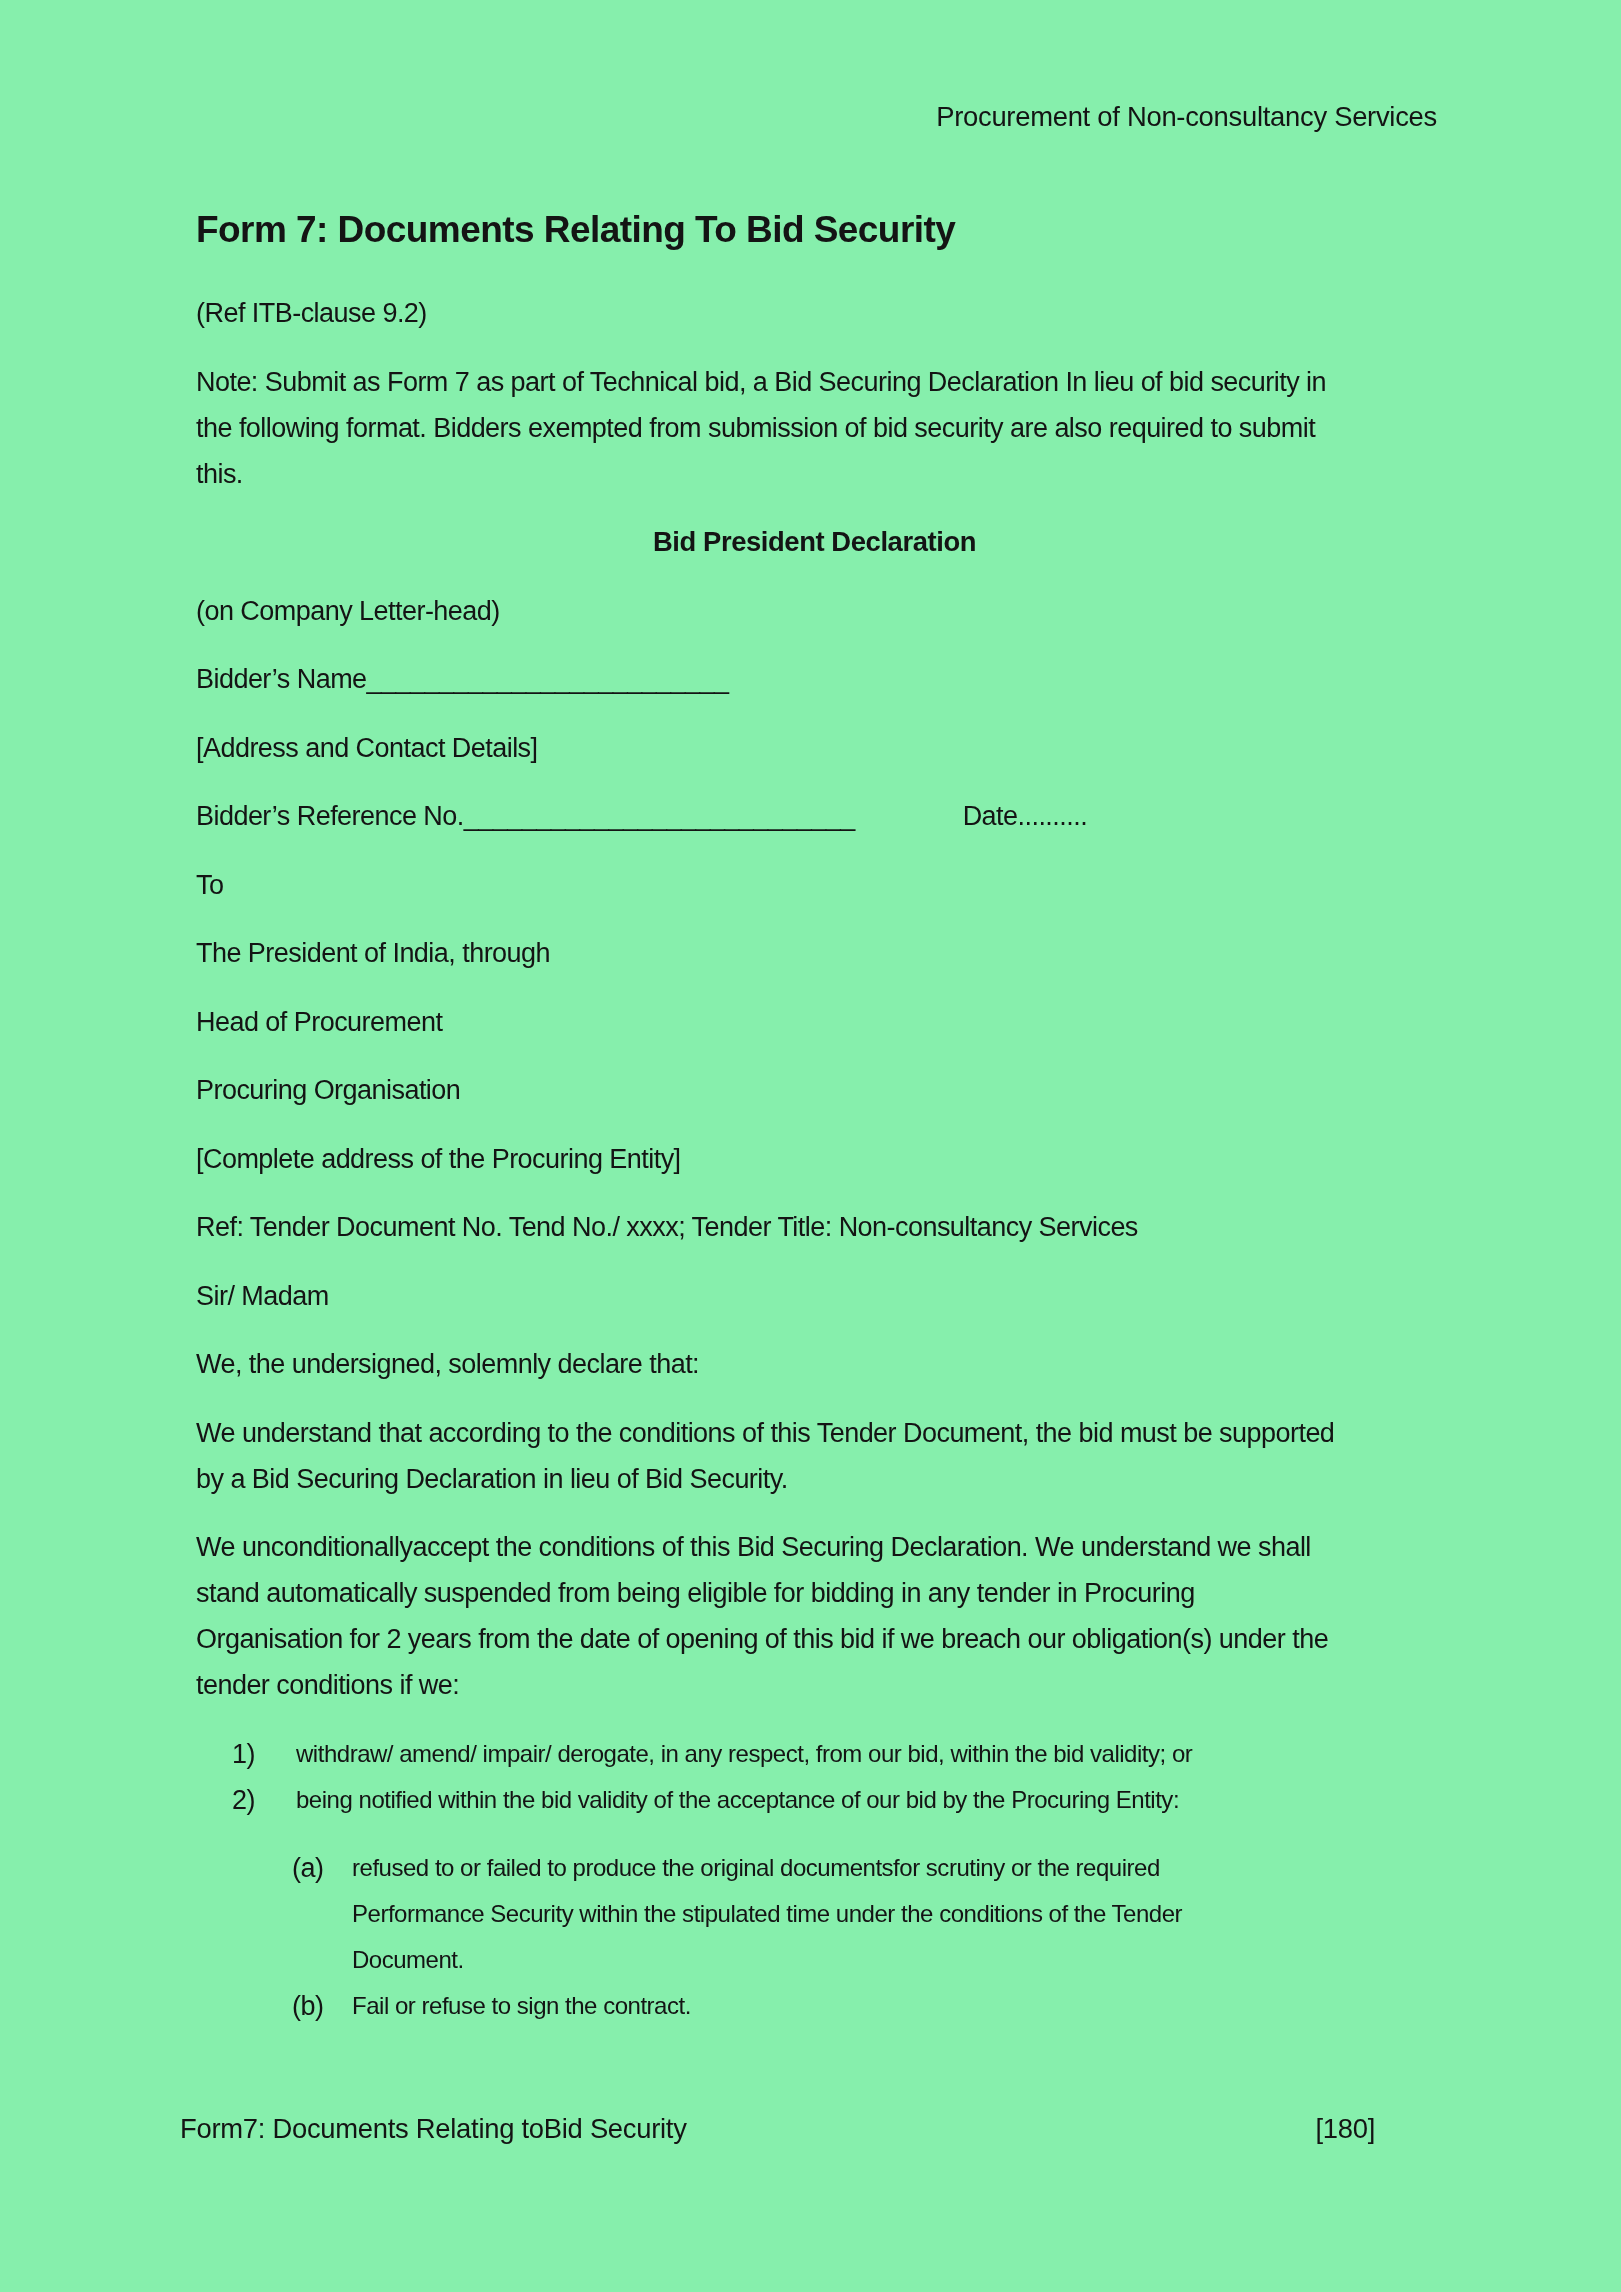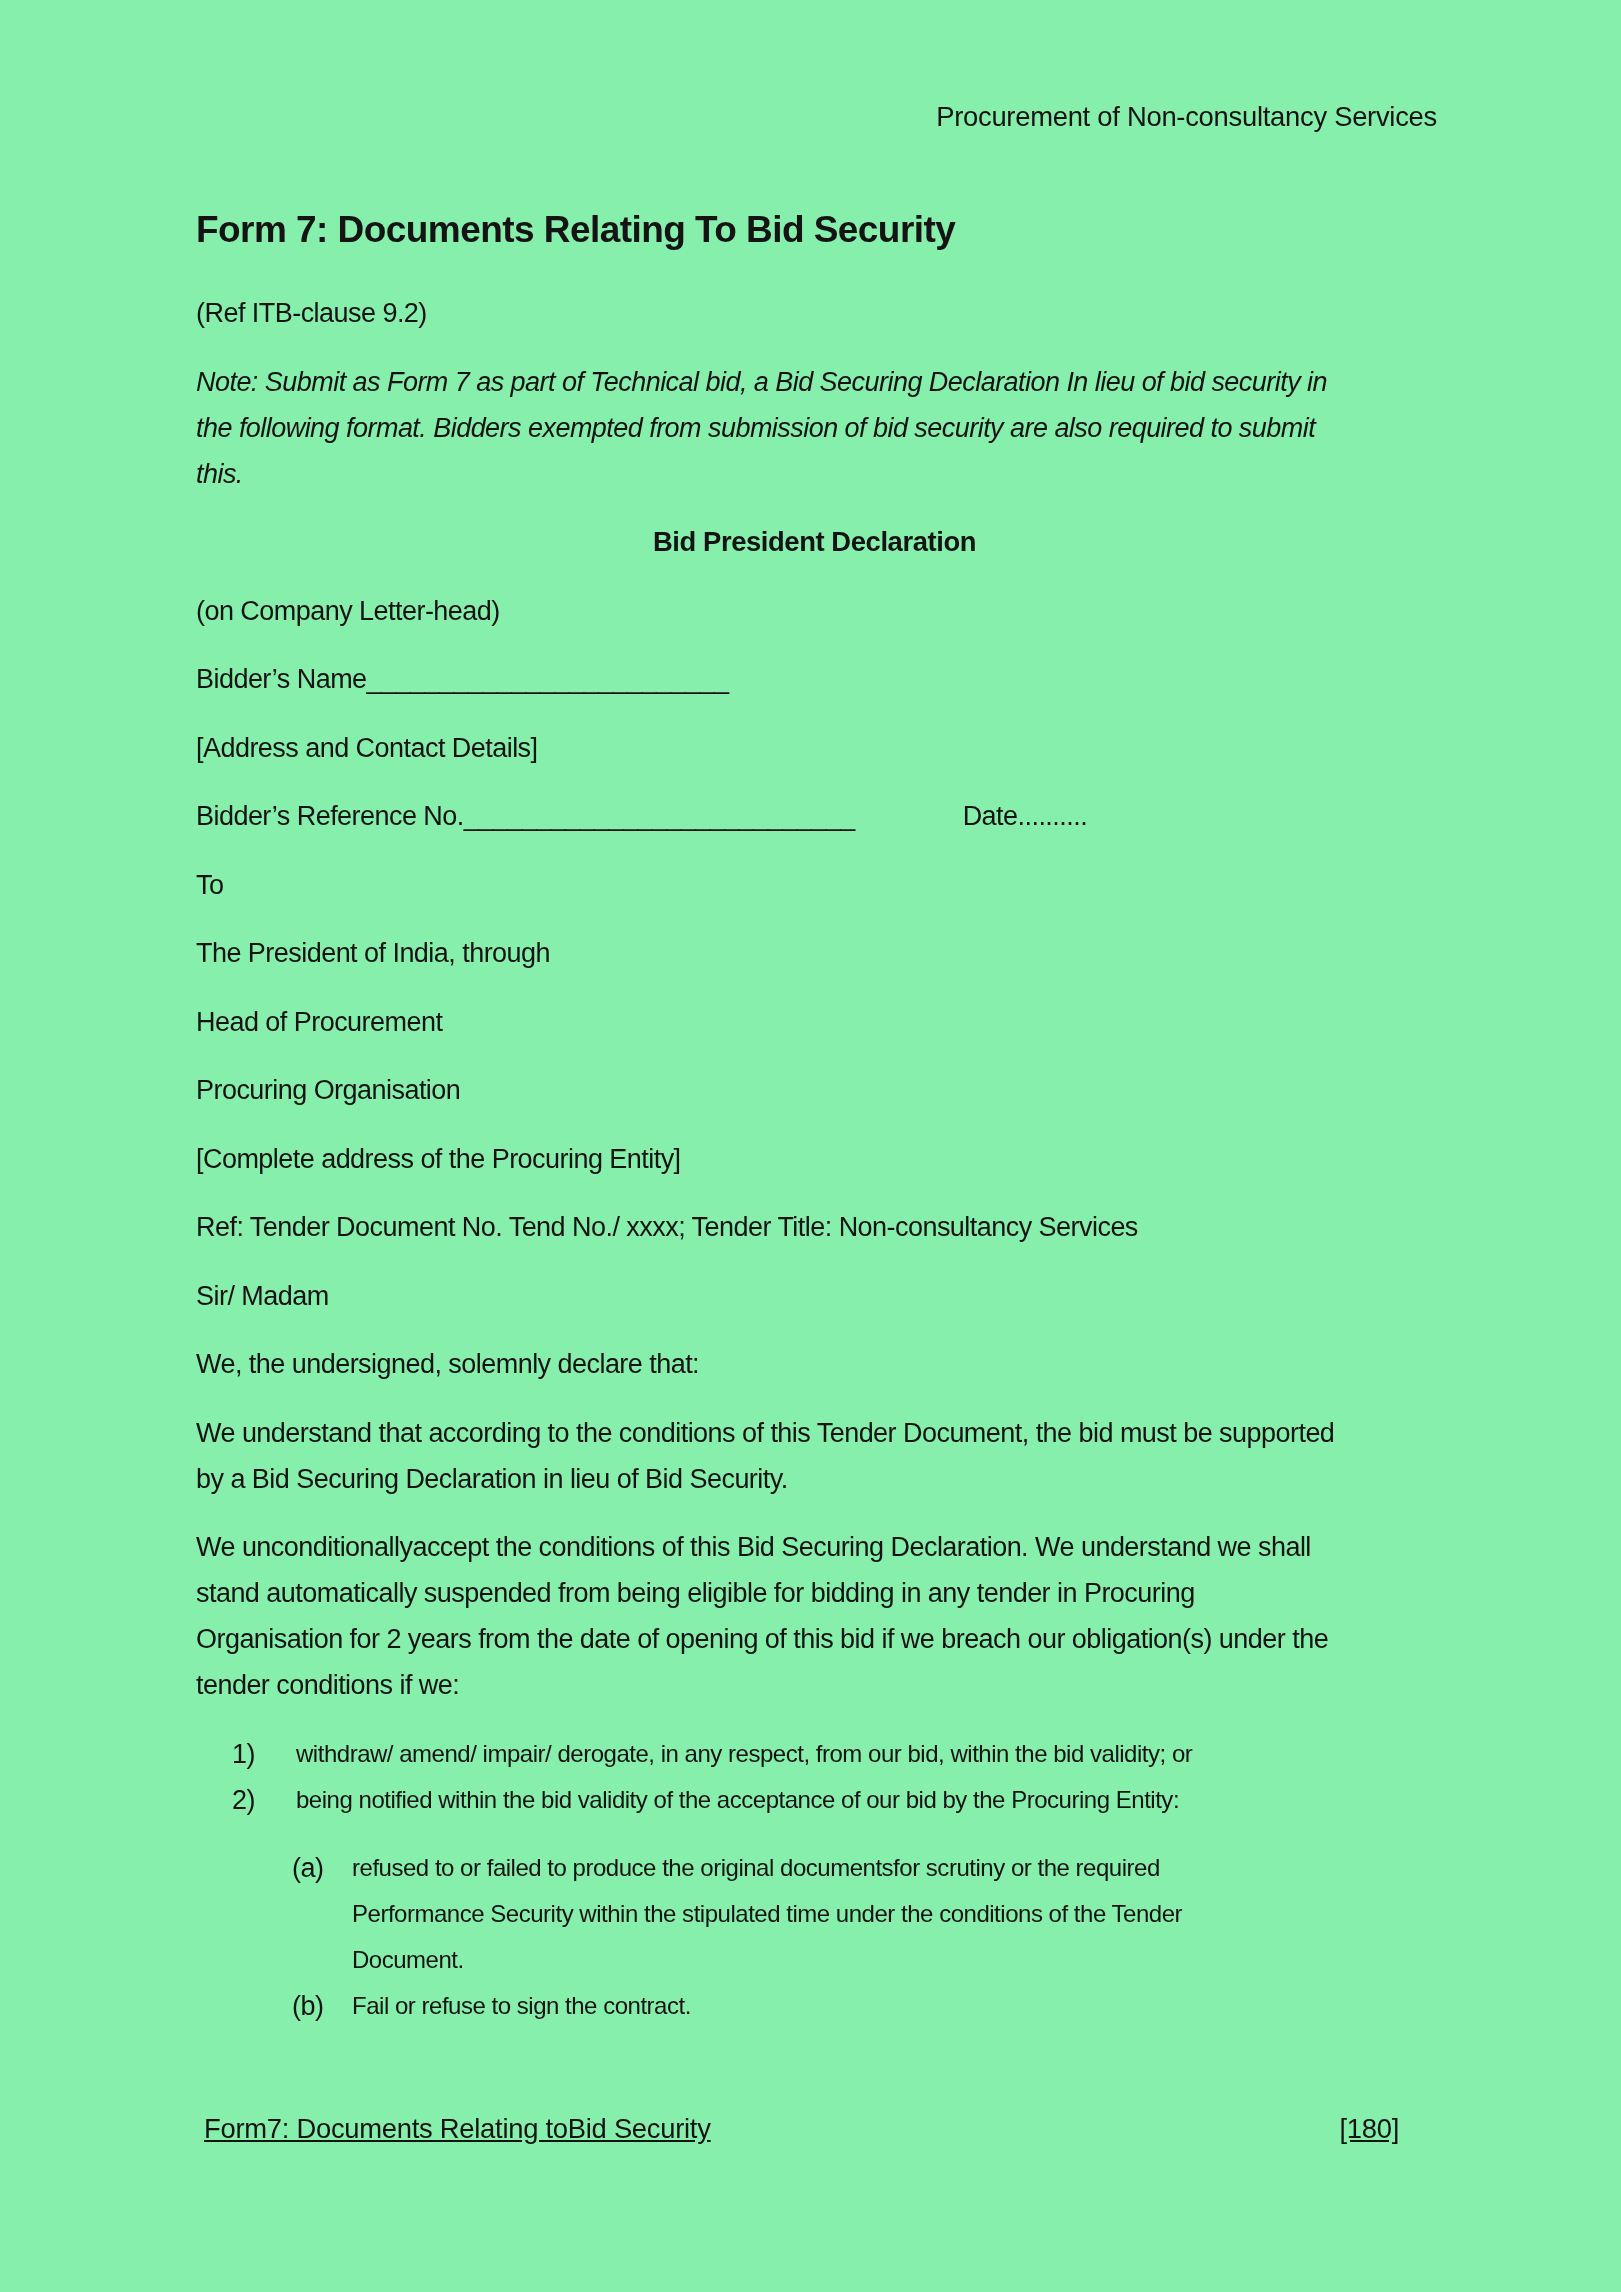--- a/index.html
+++ b/index.html
@@ -40,21 +40,21 @@
     text-align: left;
     letter-spacing: -0.015em;
   }
   .line {
     margin: 0 0 22.5px 0;
     font-size: 27px;
     line-height: 46px;
     letter-spacing: -0.02em;
     white-space: pre-line;
   }
-  .italic { font-style: italic; }
+  .italic { }
   .subheading {
     margin: 0 0 22.5px 0;
     font-size: 27.4px;
     line-height: 46px;
     font-weight: 700;
     text-align: center;
     letter-spacing: -0.015em;
   }
   .blank { letter-spacing: -0.02em; }
   .date-label { margin-left: 108px; }
@@ -71,28 +71,27 @@
   .li .li-text {
     flex: 1 1 auto;
     font-size: 24px;
     line-height: 46px;
     letter-spacing: -0.02em;
     white-space: pre-line;
   }
   .page-footer {
     position: absolute;
     top: 2113px;
-    left: 204px;
+    left: 180px;
     width: 1229px;
     display: flex;
     justify-content: space-between;
     font-size: 27.4px;
     line-height: 32px;
     letter-spacing: -0.01em;
-    text-decoration: underline;
   }
   .page-footer .page-num { margin-right: 34px; }
 </style>
 </head>
 <body>
 
 <div class="page">
 
   <div class="page-header">
     <span>Procurement of Non-consultancy Services</span>

